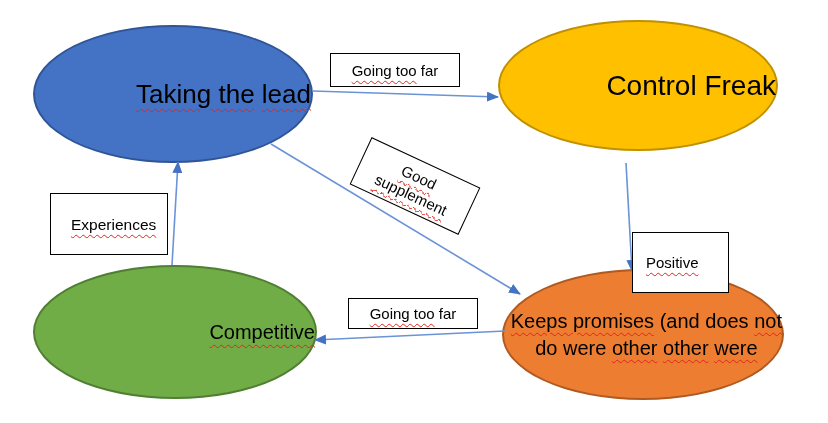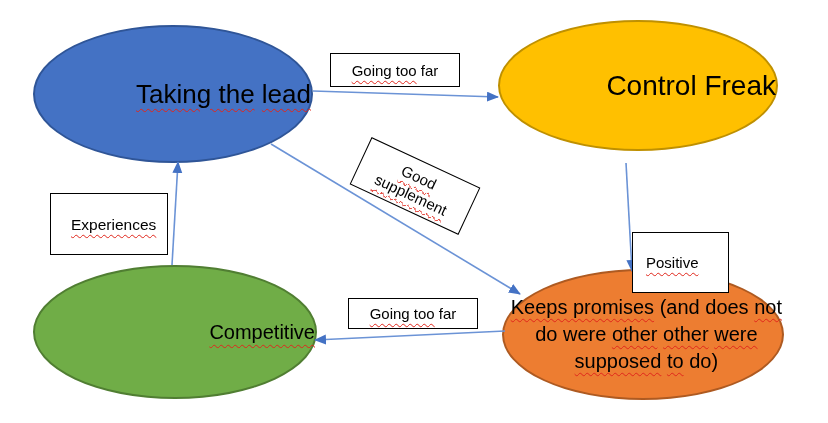--- a/index.html
+++ b/index.html
@@ -68,21 +68,20 @@
   <div class="node" id="node-green">
     <div class="node-big">
         <div class="rt-line"><span class="squiggle">Competitive</span></div>
       </div>
   </div>
 
   <div class="node" id="node-orange">
     <div>
         <div class="rt-line"><span class="squiggle">Keeps promises</span><span> (and does </span><span class="squiggle">not</span></div>
         <div class="rt-line"><span>do were </span><span class="squiggle">other</span><span> </span><span class="squiggle">other</span><span> </span><span class="squiggle">were</span></div>
-        <div class="rt-line"><span class="squiggle">supposed</span><span> </span><span class="squiggle">to</span><span> do)</span></div>
       </div>
   </div>
 
   <svg class="connectors" width="828" height="423">
     <defs>
       <marker id="ah" markerUnits="userSpaceOnUse" markerWidth="14" markerHeight="12" refX="11" refY="5" orient="auto">
         <path d="M0,0 L12,5 L0,10 Z" style="fill:var(--arrow-head)"></path>
       </marker>
     </defs>
     <line x1="313" y1="91" x2="498" y2="97" marker-end="url(#ah)"></line>

